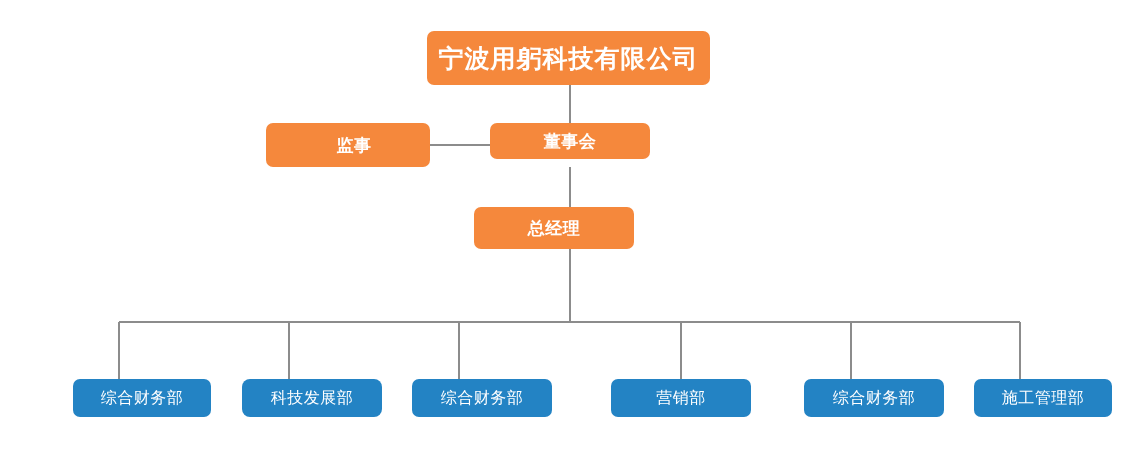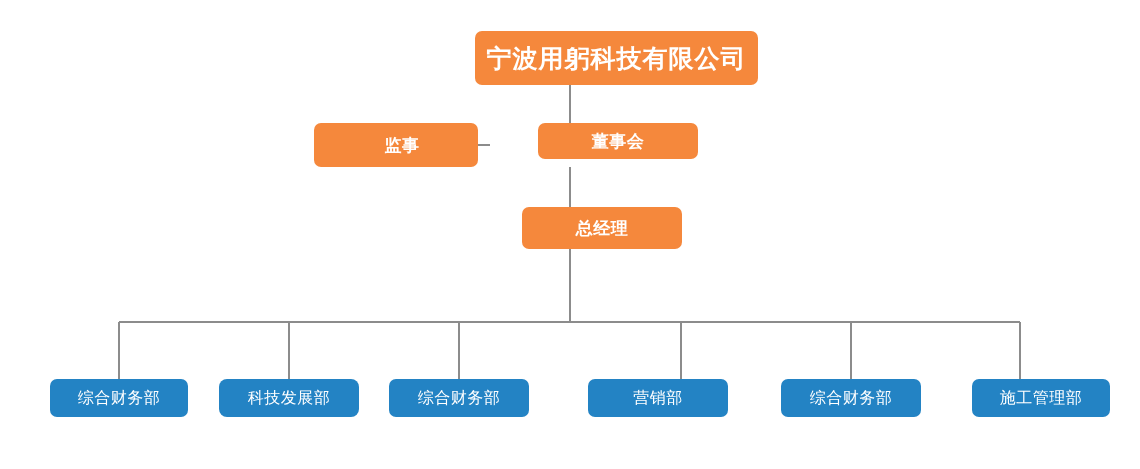--- a/index.html
+++ b/index.html
@@ -35,25 +35,25 @@
     justify-content: center;
     color: #ffffff;
     text-align: center;
     white-space: nowrap;
     border-radius: 6px;
     letter-spacing: 0.5px;
   }
   .node-exec {
     background: #F5883C;
     border-radius: 7px;
-    margin-left: 48px;
   }
   .node-dept {
     background: #2383C4;
     border-radius: 7px;
+    margin-left: 23px;
   }
   .n-title {
     left: 427px;
     top: 31px;
     width: 283px;
     height: 54px;
     font-size: 25px;
     font-weight: bold;
     letter-spacing: 1px;
   }
@@ -86,21 +86,21 @@
     top: 379px;
     height: 38px;
     font-size: 16px;
     font-weight: normal;
   }
   .d0 { left: 50px;  width: 138px; }
   .d1 { left: 219px; width: 140px; border-radius: 8px; }
   .d2 { left: 389px; width: 140px; }
   .d3 { left: 588px; width: 140px; }
   .d4 { left: 781px; width: 140px; }
-  .d5 { left: 972px; width: 138px; }
+  .d5 { left: 951px; width: 138px; }
 </style>
 </head>
 <body>
 
 <div id="chart">
 
   <svg id="connectors" viewBox="0 0 1140 469" width="1140" height="469" xmlns="http://www.w3.org/2000/svg">
     <g stroke="#8C8C8C" stroke-width="2" fill="none" shape-rendering="crispEdges">
 
       <line x1="570" y1="85" x2="570" y2="123"></line>

